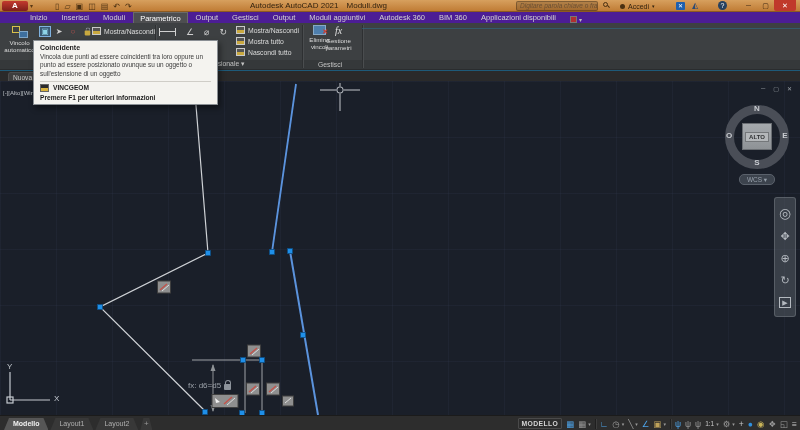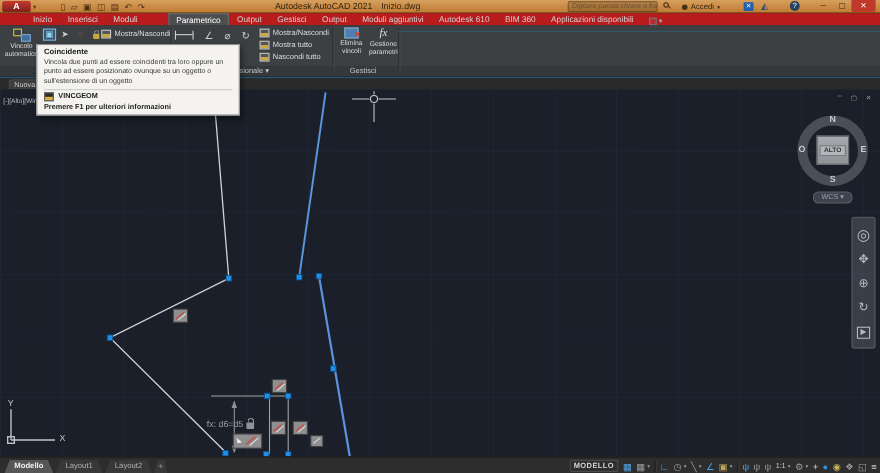--- a/index.html
+++ b/index.html
@@ -26,23 +26,23 @@
   .signin { left:620px; top:0; height:12px; display:flex; align-items:center; gap:3px; font-size:7px; color:#32220f; }
   .head { width:5px; height:5px; border-radius:50%; background:#4a3012; display:inline-block; }
   .xchg { left:676px; top:2px; width:9px; height:8px; background:#1f5fae; color:#fff; font-size:6px; text-align:center; line-height:8px; border-radius:1px; }
   .a360 { left:692px; top:1px; font-size:8px; color:#2c4a74; }
   .help { left:718px; top:1px; width:9px; height:9px; border-radius:50%; background:#27415f; color:#fff; font-size:7px; text-align:center; line-height:9px; }
   .winbtns { left:740px; top:0; display:flex; height:12px; }
   .winbtn { width:17px; height:11px; font-size:7px; text-align:center; line-height:11px; color:#3a2510; }
   .winbtn.close { background:#c0392b; color:#fff; border-radius:0 0 2px 2px; width:22px; }
 
   
-  .tabrow { left:0; top:12px; width:800px; height:11px; background:#b91c1c; display:flex; align-items:flex-end; padding-left:24px; gap:2px; }
+  .tabrow { left:0; top:12px; width:800px; height:11px; background:#4c1d95; display:flex; align-items:flex-end; padding-left:24px; gap:2px; }
   .rtab { font-size:7.5px; color:#d2d2d2; padding:1px 6px 1px 6px; height:11px; line-height:9px; white-space:nowrap; }
-  .rtab.active { background:#4d4e50; border:1px solid #6a6a6a; border-bottom:none; color:#ffffff;margin-left:20px; }
+  .rtab.active { background:#4d4e50; border:1px solid #6a6a6a; border-bottom:none; color:#ffffff; }
   .express { display:flex; align-items:center; gap:2px; padding-left:6px; }
   .express .sq { width:7px; height:7px; background:#b03030; border:1px solid #777; }
   .express .cr { color:#bbb; font-size:6px; }
 
   
   .ribbon { left:0; top:23px; width:800px; height:47px; background:#3d4042; border-bottom:1px solid #2a2c2e; }
   .rib-label-strip { position:absolute; left:0; bottom:0; width:100%; height:9px; background:#35383a; }
   .rib-sep { position:absolute; top:2px; width:1px; height:43px; background:#2e3032; box-shadow:1px 0 0 #4a4d4f; }
   .bigbtn { left:2px; top:2px; width:35px; height:42px; text-align:center; }
   .bigbtn .ic { margin:1px auto 1px auto; width:16px; height:12px; position:relative; }
@@ -144,21 +144,21 @@
   <div class="abs qat">
     <span>▯</span>
     <span>▱</span>
     <span>▣</span>
     <span>◫</span>
     <span>▤</span>
     <span>↶</span>
     <span>↷</span>
   </div>
   <div class="abs tb-title">
-    <span>Autodesk AutoCAD 2021</span><span class="tb-doc">Inizio.dwg</span>
+    <span>Autodesk AutoCAD 2021</span><span class="tb-doc">Moduli.dwg</span>
   </div>
   <div class="abs searchbox">Digitare parola chiave o frase</div>
   <div class="abs magnifier">
       <i></i>
       <b></b>
     </div>
   <div class="abs signin">
     <span class="head"></span>
     <span>Accedi</span>
     <span style="font-size:5px;">▾</span>
@@ -175,21 +175,21 @@
 
 <div class="abs tabrow">
   <span class="rtab">Inizio</span>
   <span class="rtab">Inserisci</span>
   <span class="rtab">Moduli</span>
   <span class="rtab active">Parametrico</span>
   <span class="rtab">Output</span>
   <span class="rtab">Gestisci</span>
   <span class="rtab">Output</span>
   <span class="rtab">Moduli aggiuntivi</span>
-  <span class="rtab">Autodesk 610</span>
+  <span class="rtab">Autodesk 360</span>
   <span class="rtab">BIM 360</span>
   <span class="rtab">Applicazioni disponibili</span>
   <span class="express">
       <span class="sq"></span>
       <span class="cr">▾</span>
     </span>
 </div>
 
 <div class="abs ribbon">
   <div class="rib-label-strip"></div>
@@ -235,21 +235,21 @@
       <span class="sh-lbl">Nascondi tutto</span>
     </div>
   </div>
   <div class="panel-lbl" style="left:198px;"><span>Dimensionale</span> ▾</div>
   <div class="rib-sep" style="left:302px;"></div>
 
   <div class="gestbtn" style="left:304px;">
     <div class="delic"></div>
     <div class="lbl">Elimina vincoli</div>
   </div>
-  <div class="gestbtn" style="left:333px;">
+  <div class="gestbtn" style="left:323px;">
     <div class="fxic">fx</div>
     <div class="lbl">Gestione parametri</div>
   </div>
   <div class="panel-lbl" style="left:318px;">Gestisci</div>
   <div class="rib-sep" style="left:362px;"></div>
   <div class="abs rib-hl-line"></div>
 </div>
 
 <div class="abs filetabs">
   <div class="ftab">Nuova scheda</div>

